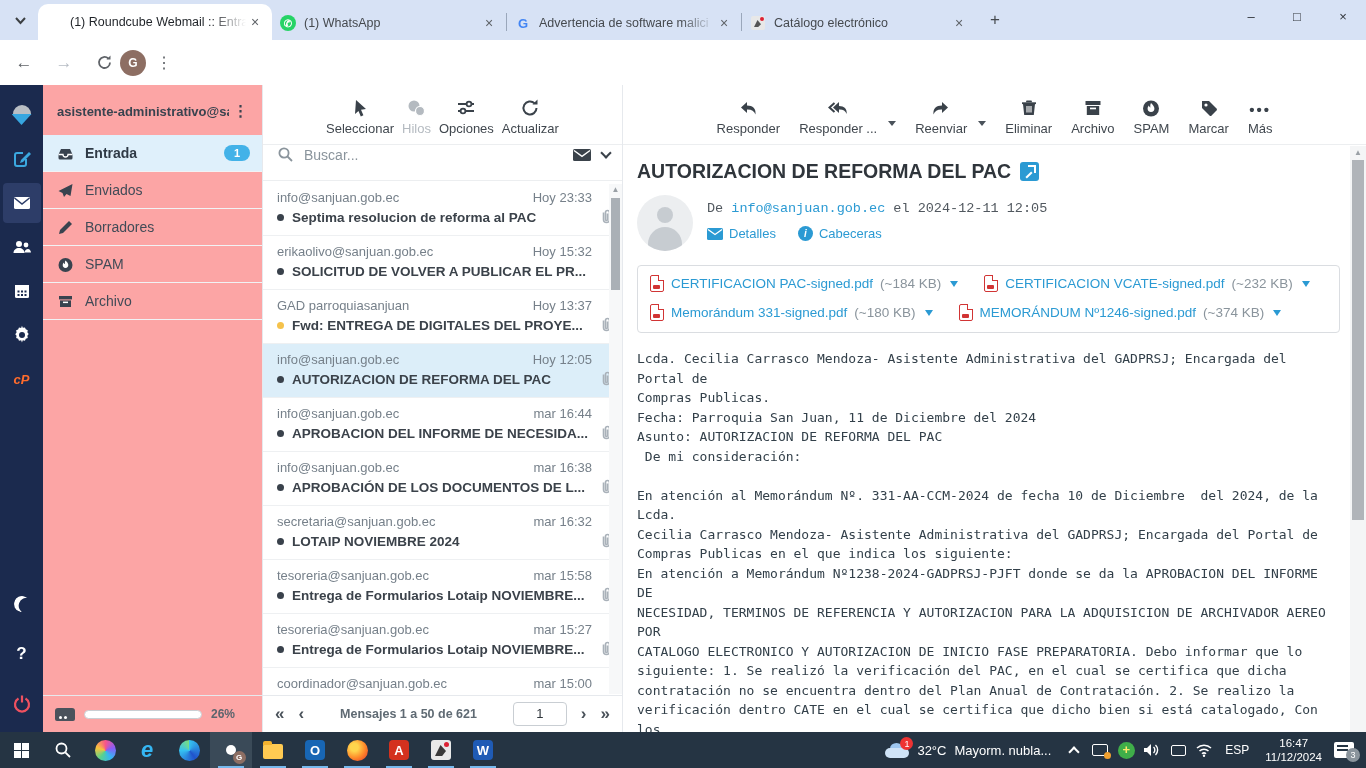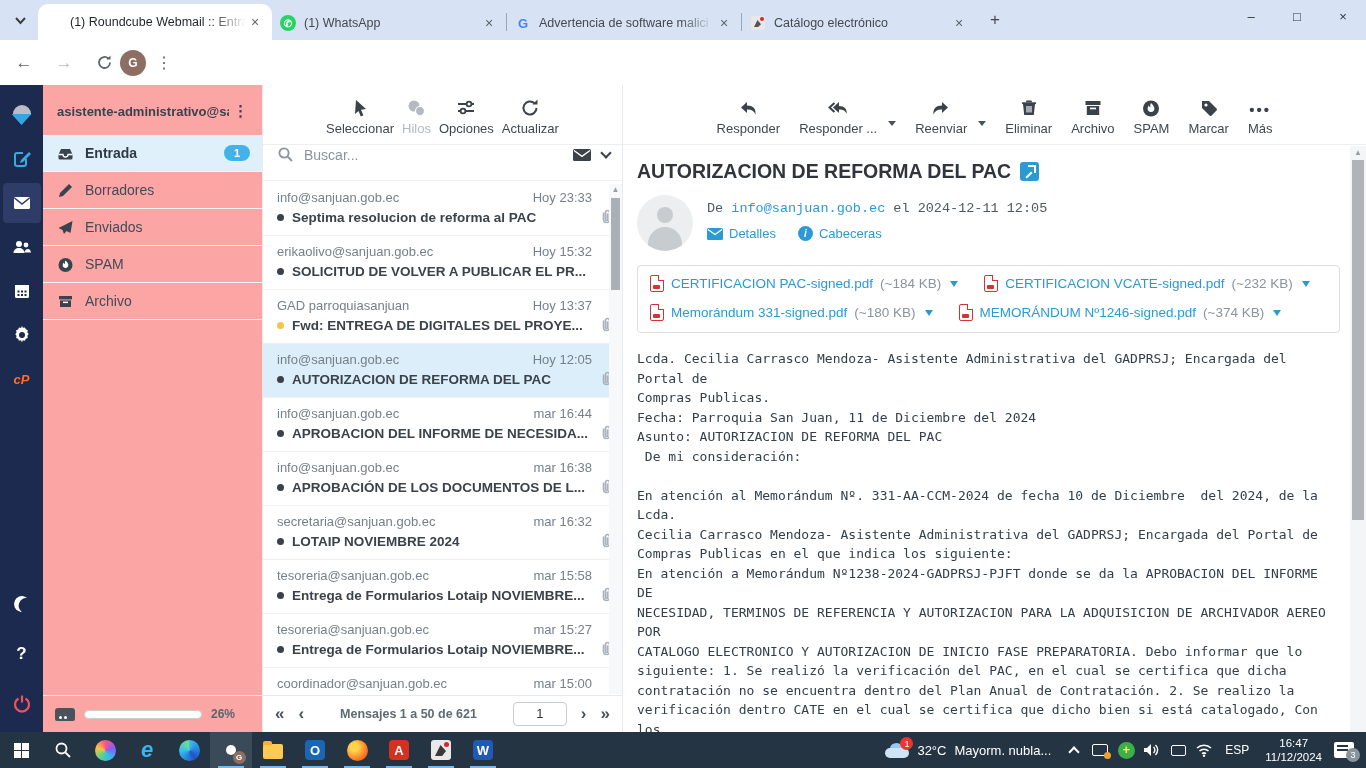--- a/index.html
+++ b/index.html
@@ -299,29 +299,29 @@
     <div class="folder sel">
       <svg class="ficon" viewBox="0 0 17 17">
           <path d="M1.5 9.5L4 4h9l2.5 5.5V13a1.5 1.5 0 0 1-1.5 1.5H3A1.5 1.5 0 0 1 1.5 13z" fill="#39434f"></path>
           <path d="M1.5 9.5h4.5a2.5 2.5 0 0 0 5 0h4.5" fill="none" stroke="#fff" stroke-width="1.3"></path>
         </svg>
       <span>Entrada</span>
       <span class="badge">1</span>
     </div>
     <div class="folder">
       <svg class="ficon" viewBox="0 0 17 17">
-          <path d="M2 15l1-4 9-9 3 3-9 9z" fill="#39434f"></path>
-        </svg>
-      <span>Borradores</span>
+          <path d="M15.5 2L1.5 9l4 2 1.5 4 2.5-3 4 2z" fill="#39434f"></path>
+        </svg>
+      <span>Enviados</span>
     </div>
     <div class="folder">
       <svg class="ficon" viewBox="0 0 17 17">
-          <path d="M15.5 2L1.5 9l4 2 1.5 4 2.5-3 4 2z" fill="#39434f"></path>
-        </svg>
-      <span>Enviados</span>
+          <path d="M2 15l1-4 9-9 3 3-9 9z" fill="#39434f"></path>
+        </svg>
+      <span>Borradores</span>
     </div>
     <div class="folder">
       <svg class="ficon" viewBox="0 0 17 17">
           <circle cx="8.5" cy="9" r="7" fill="#39434f"></circle>
           <path d="M8.5 4.5c1.8 1.8 2.8 3 2.8 4.6a2.8 2.8 0 0 1-5.6 0c0-1 .4-1.7 1-2.6.3 1 .7 1.4 1.3 1.6-.2-1.4-.1-2.4.5-3.6z" fill="#fff"></path>
         </svg>
       <span>SPAM</span>
     </div>
     <div class="folder">
       <svg class="ficon" viewBox="0 0 17 17">

